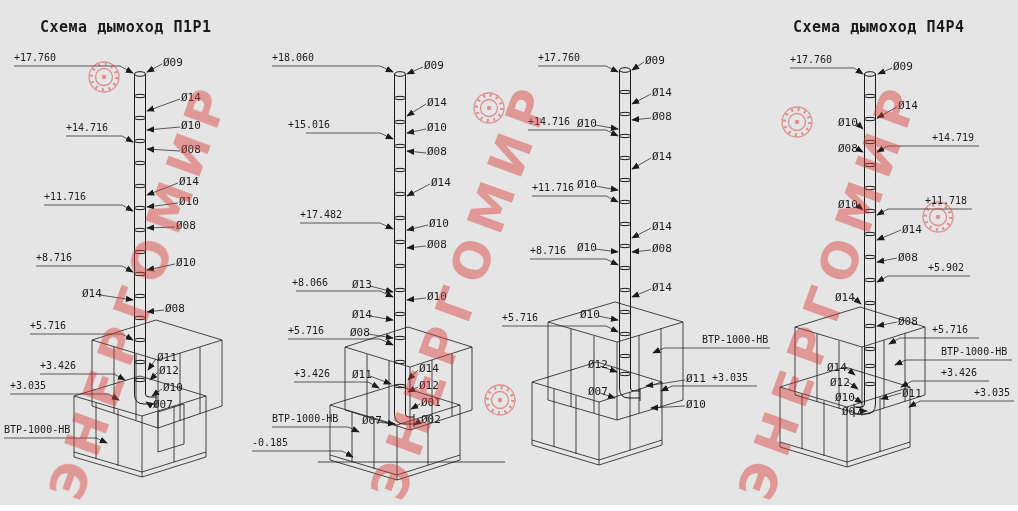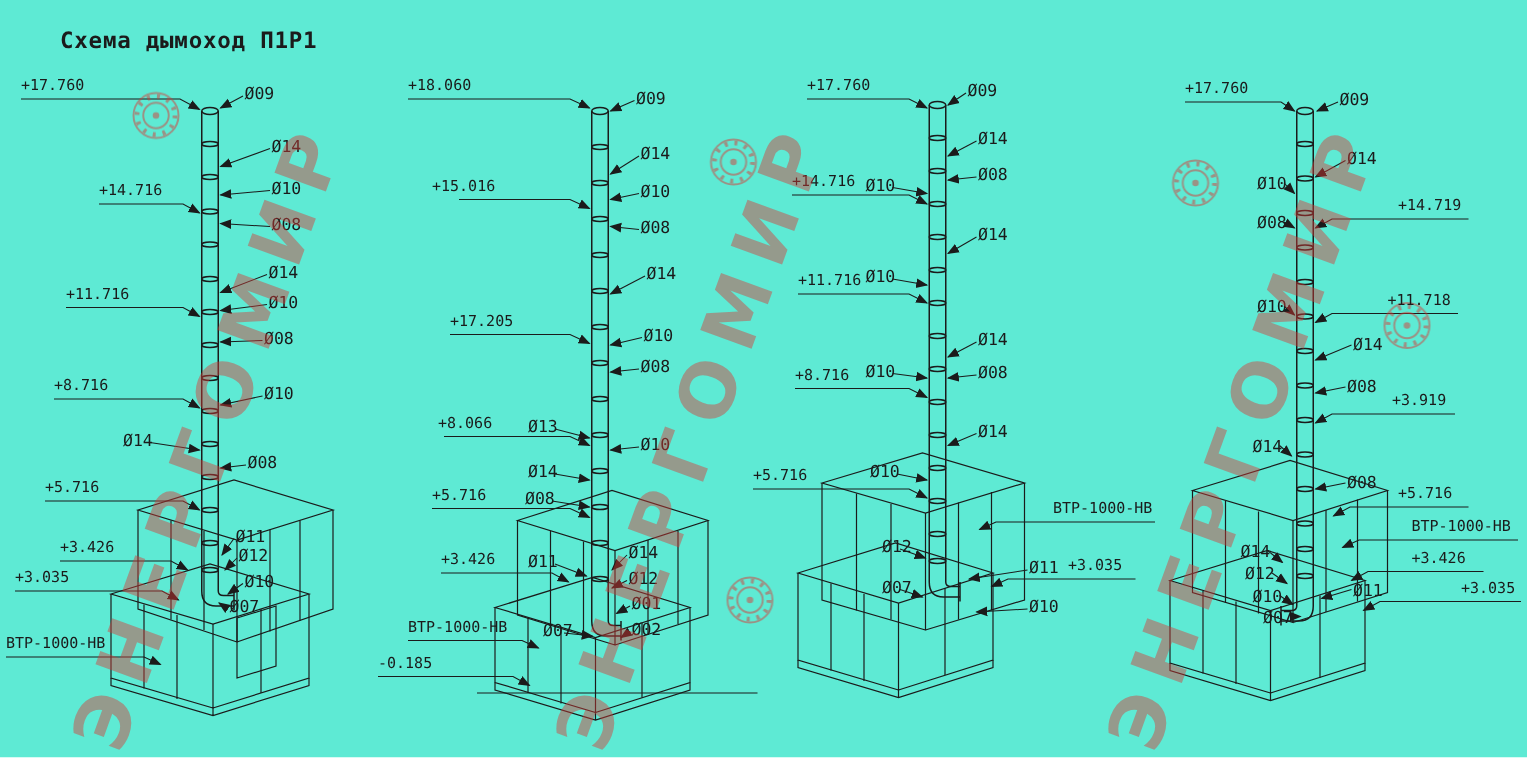--- a/index.html
+++ b/index.html
@@ -1,16 +1,16 @@
 <!DOCTYPE html>
 <html><head>
 <meta charset="utf-8">
 <style>
   html,body{margin:0;padding:0;background:#fff;}
-  .canvas{position:relative;width:1018px;height:505px;background:#5eead4;overflow:hidden;
+  .canvas{position:relative;width:1018px;height:505px;background:#e5e5e5;overflow:hidden;
           font-family:"DejaVu Sans Mono","Liberation Mono",monospace;color:#1b1b1b;}
   svg.linework{position:absolute;left:0;top:0;}
   .title{position:absolute;font-size:15px;font-weight:700;letter-spacing:.5px;white-space:nowrap;}
   .elev{position:absolute;font-size:10px;font-weight:400;white-space:nowrap;}
   .lbl{position:absolute;font-size:11px;white-space:nowrap;}
   .wm{position:absolute;transform:translate(-50%,-50%) rotate(-70deg);
       color:#d93a36;opacity:.45;font-weight:700;font-size:50px;letter-spacing:10px;
       white-space:nowrap;pointer-events:none;font-family:"DejaVu Sans",sans-serif;}
 </style>
 </head>
@@ -273,20 +273,21 @@
     <g transform="translate(938,217)">
       <circle r="15" stroke-width="1.3"></circle>
           <circle r="12.7" stroke-width="3.2" stroke-dasharray="2 4.68"></circle>
       <circle r="8.5" stroke-width="1.3"></circle>
           <circle r="2.2" fill="#d93a36" stroke="none"></circle>
     </g>
   </g>
 </svg>
 
 <span class="title" style="left:40px;top:18px">Схема дымоход П1Р1</span>
+<span class="title" style="left:793px;top:18px">Схема дымоход П4Р4</span>
 
 <span class="elev" style="left:14px;top:52px">+17.760</span>
 <span class="elev" style="left:66px;top:122px">+14.716</span>
 <span class="elev" style="left:44px;top:191px">+11.716</span>
 <span class="elev" style="left:36px;top:252px">+8.716</span>
 <span class="elev" style="left:30px;top:320px">+5.716</span>
 <span class="elev" style="left:40px;top:360px">+3.426</span>
 <span class="elev" style="left:10px;top:380px">+3.035</span>
 <span class="elev" style="left:4px;top:424px">ВТР-1000-НВ</span>
 <span class="lbl" style="left:163px;top:56px">Ø09</span>
@@ -299,21 +300,21 @@
 <span class="lbl" style="left:176px;top:256px">Ø10</span>
 <span class="lbl" style="left:82px;top:287px">Ø14</span>
 <span class="lbl" style="left:165px;top:302px">Ø08</span>
 <span class="lbl" style="left:157px;top:351px">Ø11</span>
 <span class="lbl" style="left:159px;top:364px">Ø12</span>
 <span class="lbl" style="left:163px;top:381px">Ø10</span>
 <span class="lbl" style="left:153px;top:398px">Ø07</span>
 
 <span class="elev" style="left:272px;top:52px">+18.060</span>
 <span class="elev" style="left:288px;top:119px">+15.016</span>
-<span class="elev" style="left:300px;top:209px">+17.205</span>
+<span class="elev" style="left:300px;top:209px">+17.482</span>
 <span class="elev" style="left:292px;top:277px">+8.066</span>
 <span class="elev" style="left:288px;top:325px">+5.716</span>
 <span class="elev" style="left:294px;top:368px">+3.426</span>
 <span class="elev" style="left:272px;top:413px">ВТР-1000-НВ</span>
 <span class="elev" style="left:252px;top:437px">-0.185</span>
 <span class="lbl" style="left:424px;top:59px">Ø09</span>
 <span class="lbl" style="left:427px;top:96px">Ø14</span>
 <span class="lbl" style="left:427px;top:121px">Ø10</span>
 <span class="lbl" style="left:427px;top:145px">Ø08</span>
 <span class="lbl" style="left:431px;top:176px">Ø14</span>
@@ -349,21 +350,21 @@
 <span class="lbl" style="left:652px;top:281px">Ø14</span>
 <span class="lbl" style="left:580px;top:308px">Ø10</span>
 <span class="lbl" style="left:588px;top:358px">Ø12</span>
 <span class="lbl" style="left:686px;top:372px">Ø11</span>
 <span class="lbl" style="left:588px;top:385px">Ø07</span>
 <span class="lbl" style="left:686px;top:398px">Ø10</span>
 
 <span class="elev" style="left:790px;top:54px">+17.760</span>
 <span class="elev" style="left:932px;top:132px">+14.719</span>
 <span class="elev" style="left:925px;top:195px">+11.718</span>
-<span class="elev" style="left:928px;top:262px">+3.919</span>
+<span class="elev" style="left:928px;top:262px">+5.902</span>
 <span class="elev" style="left:932px;top:324px">+5.716</span>
 <span class="elev" style="left:941px;top:346px">ВТР-1000-НВ</span>
 <span class="elev" style="left:941px;top:367px">+3.426</span>
 <span class="elev" style="left:974px;top:387px">+3.035</span>
 <span class="lbl" style="left:893px;top:60px">Ø09</span>
 <span class="lbl" style="left:898px;top:99px">Ø14</span>
 <span class="lbl" style="left:838px;top:116px">Ø10</span>
 <span class="lbl" style="left:838px;top:142px">Ø08</span>
 <span class="lbl" style="left:838px;top:198px">Ø10</span>
 <span class="lbl" style="left:902px;top:223px">Ø14</span>

